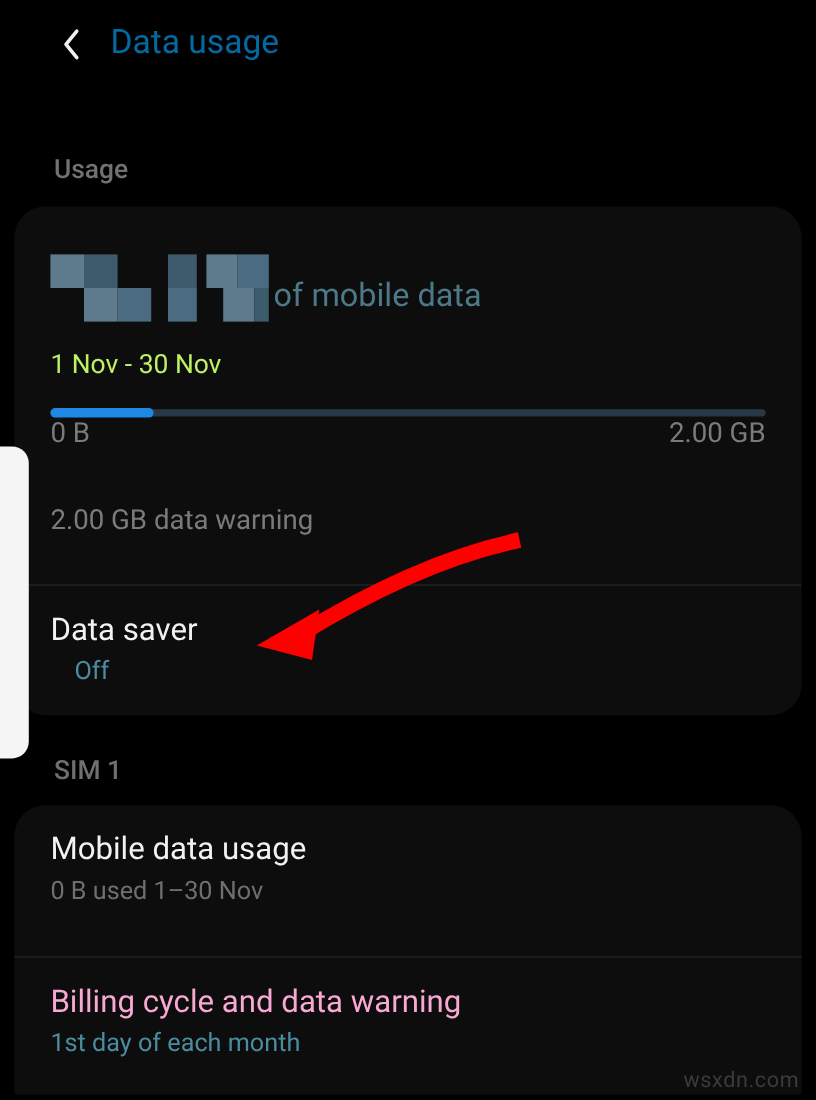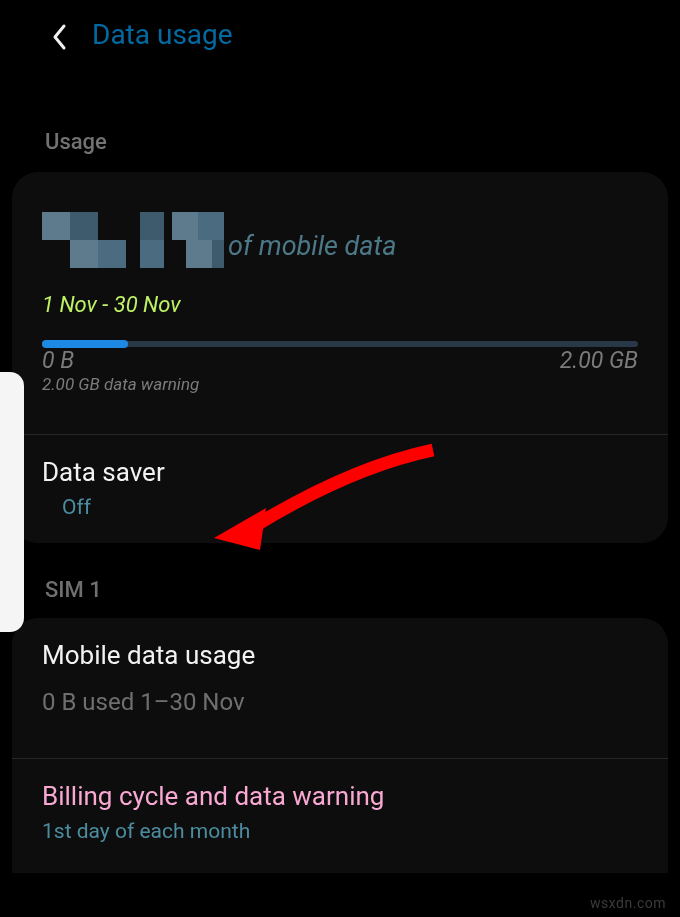--- a/index.html
+++ b/index.html
@@ -41,21 +41,20 @@
     }
     .card {
       background: #0d0d0d;
       border-radius: 26px;
       margin: 0 12px;
       padding: 0;
       overflow: hidden;
     }
     .usage-block {
       padding: 28px 30px 22px 30px;
-      font-style: italic;
     }
     .pixelated-row {
       display: flex;
       align-items: flex-end;
       gap: 6px;
       margin-bottom: 4px;
     }
     .pixelated {
       display: inline-block;
       position: relative;
@@ -95,21 +94,22 @@
       border-radius: 4px;
     }
     .progress-labels {
       display: flex;
       justify-content: space-between;
       color: #7b7b7b;
       font-size: 23px;
     }
     .warning-text {
       color: #7b7b7b;
-      font-size: 17px;
+      font-size: 23px;
+      margin-top: 46px;
     }
     .divider {
       height: 1px;
       background: #262626;
       margin: 18px 0 0 0;
     }
     .list-item {
       padding: 22px 30px 24px 30px;
     }
     .item-title {
@@ -117,23 +117,23 @@
       font-weight: 400;
       color: #f2f2f2;
     }
     .item-sub {
       font-size: 21px;
       color: #4c8ca0;
       margin-top: 8px;
       margin-left: 20px;
     }
     .item-sub-grey {
-      font-size: 24px;
+      font-size: 21px;
       color: #6f6f6f;
-      margin-top: 18px;
+      margin-top: 8px;
     }
     .item-sub-teal {
       font-size: 21px;
       color: #4c8ca0;
       margin-top: 8px;
     }
     .sim-header {
       font-size: 22px;
       font-weight: 500;
       color: #6f6f6f;
@@ -164,21 +164,21 @@
       left: 208px;
       top: 438px;
       width: 230px;
       height: 120px;
       pointer-events: none;
     }
     .watermark {
       position: absolute;
       right: 14px;
       bottom: 6px;
-      font-size: 14px;
+      font-size: 18px;
       color: #3b3b3b;
       letter-spacing: 0.5px;
     }
   </style>
 </head>
 <body>
 
 <div class="header">
   <span class="back-chevron">
     <svg width="20" height="30" viewBox="0 0 20 30">

